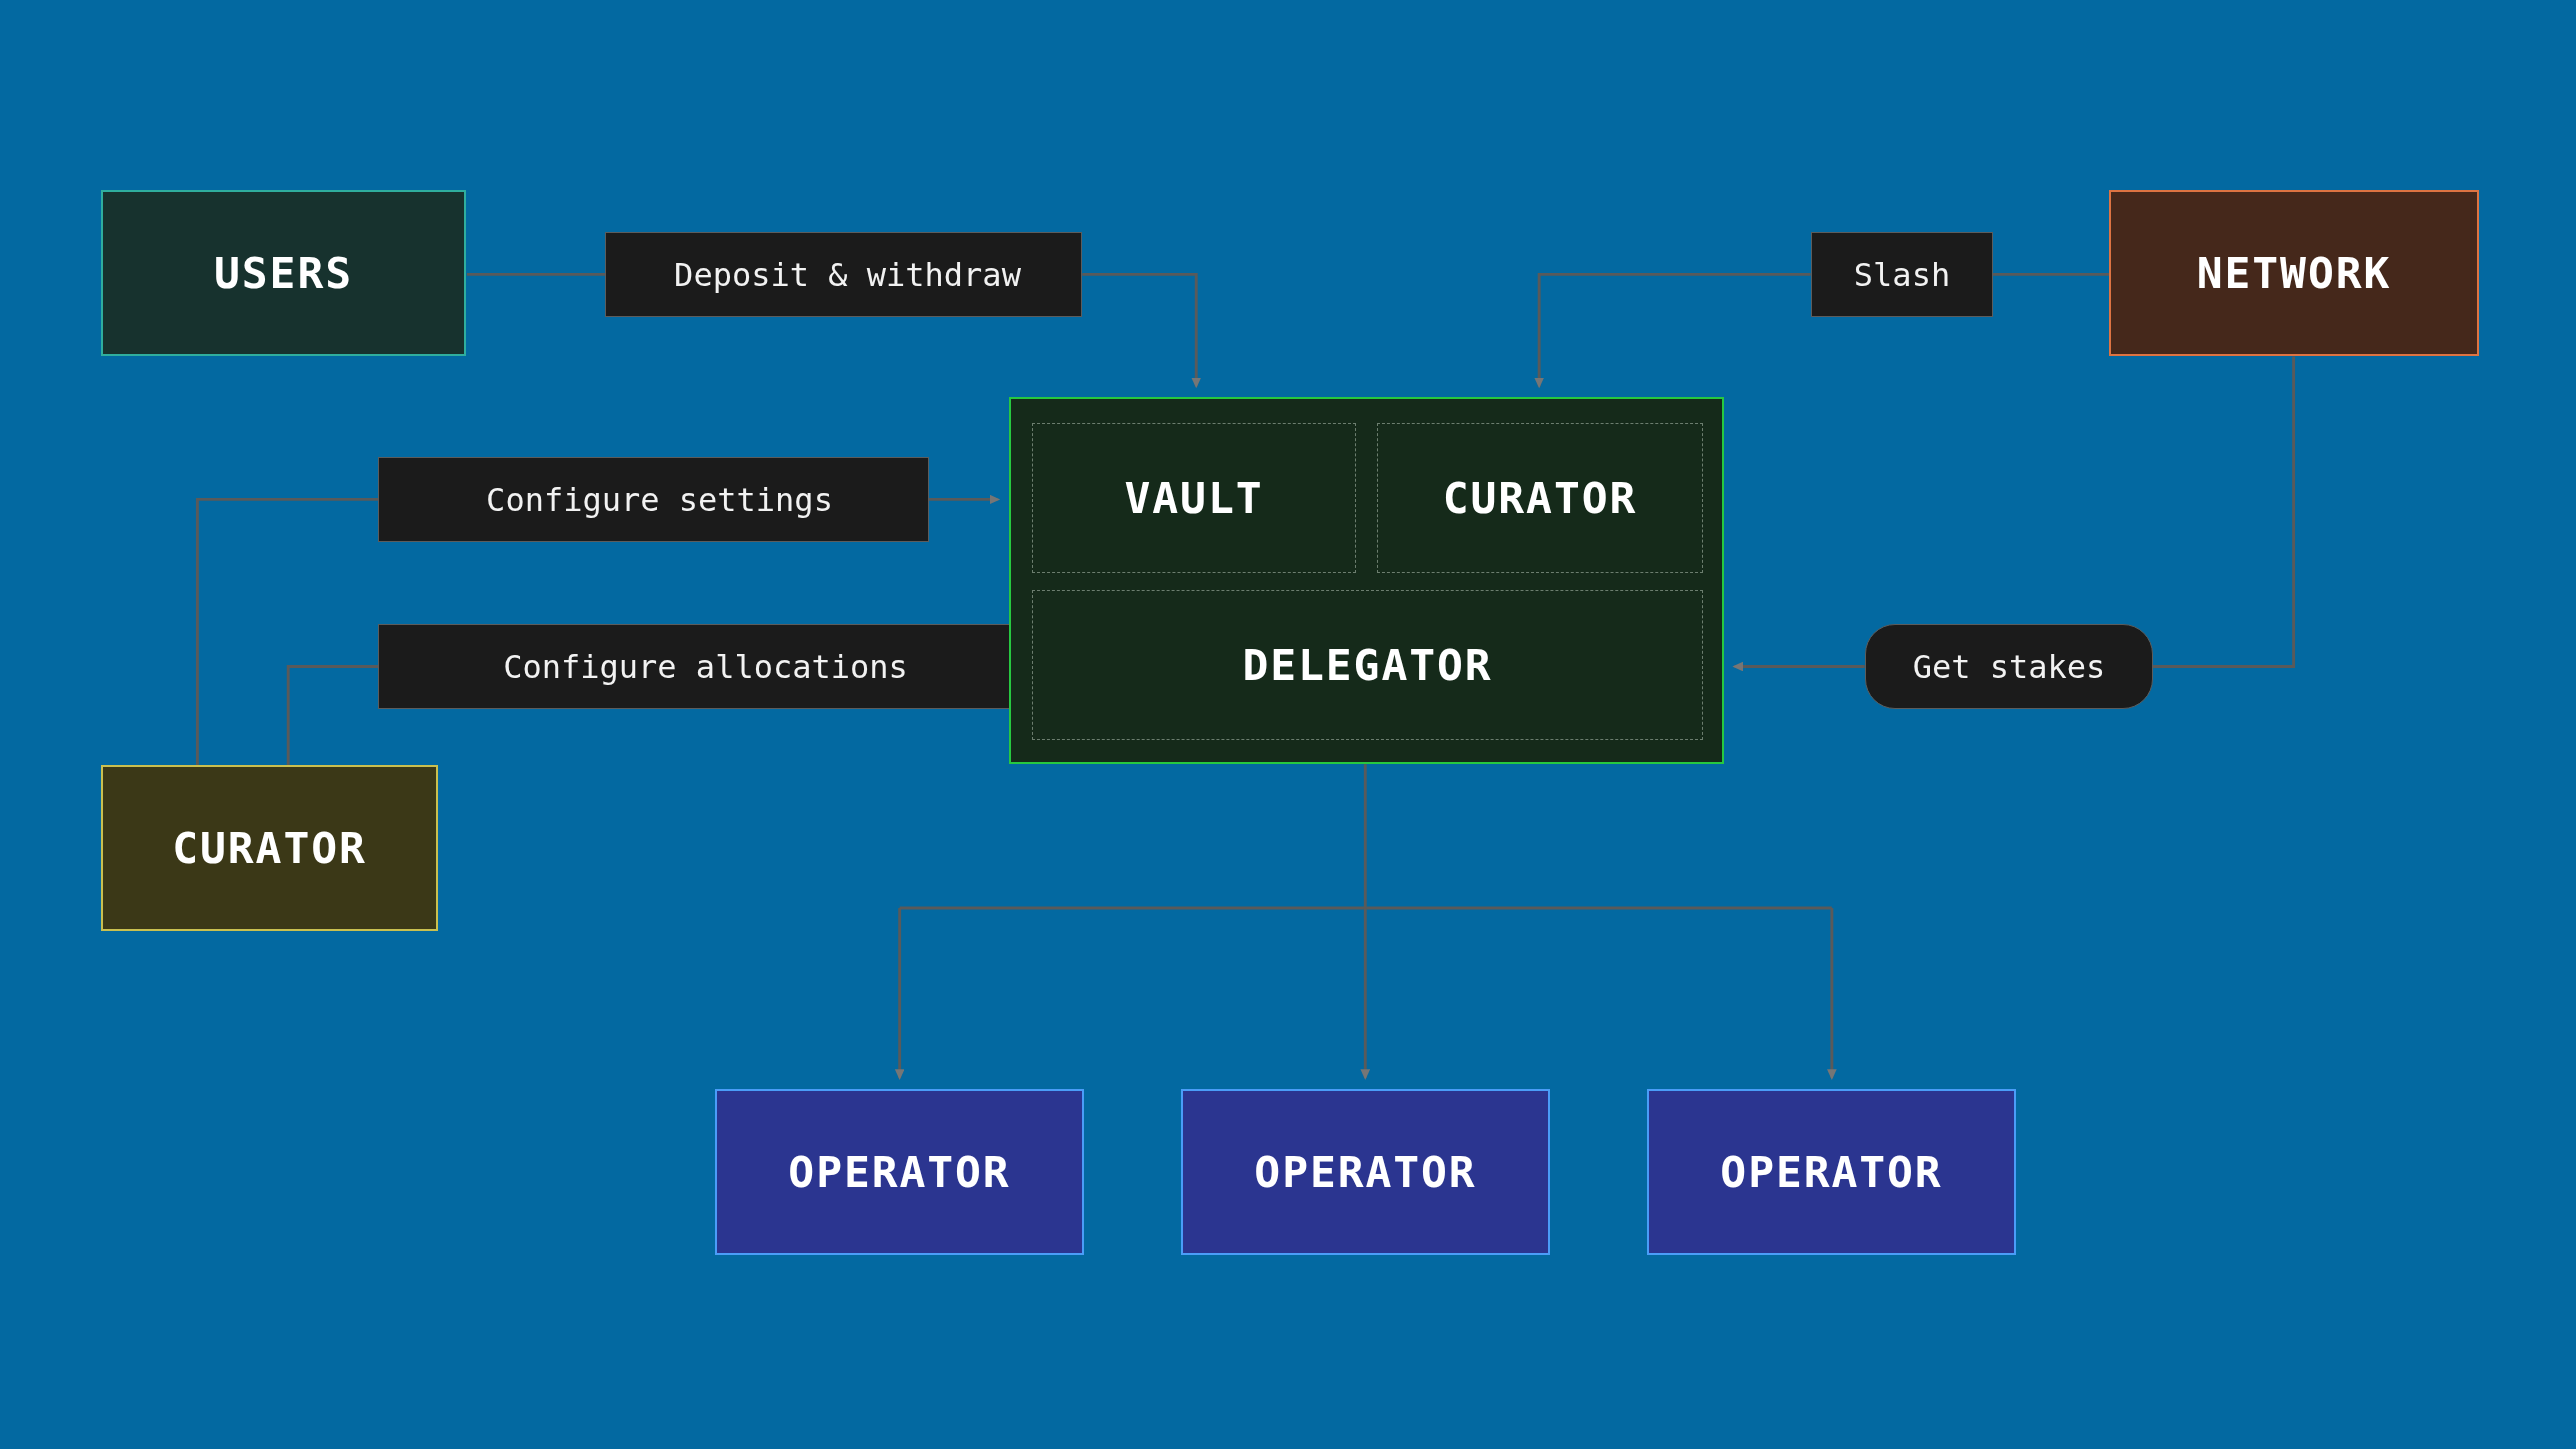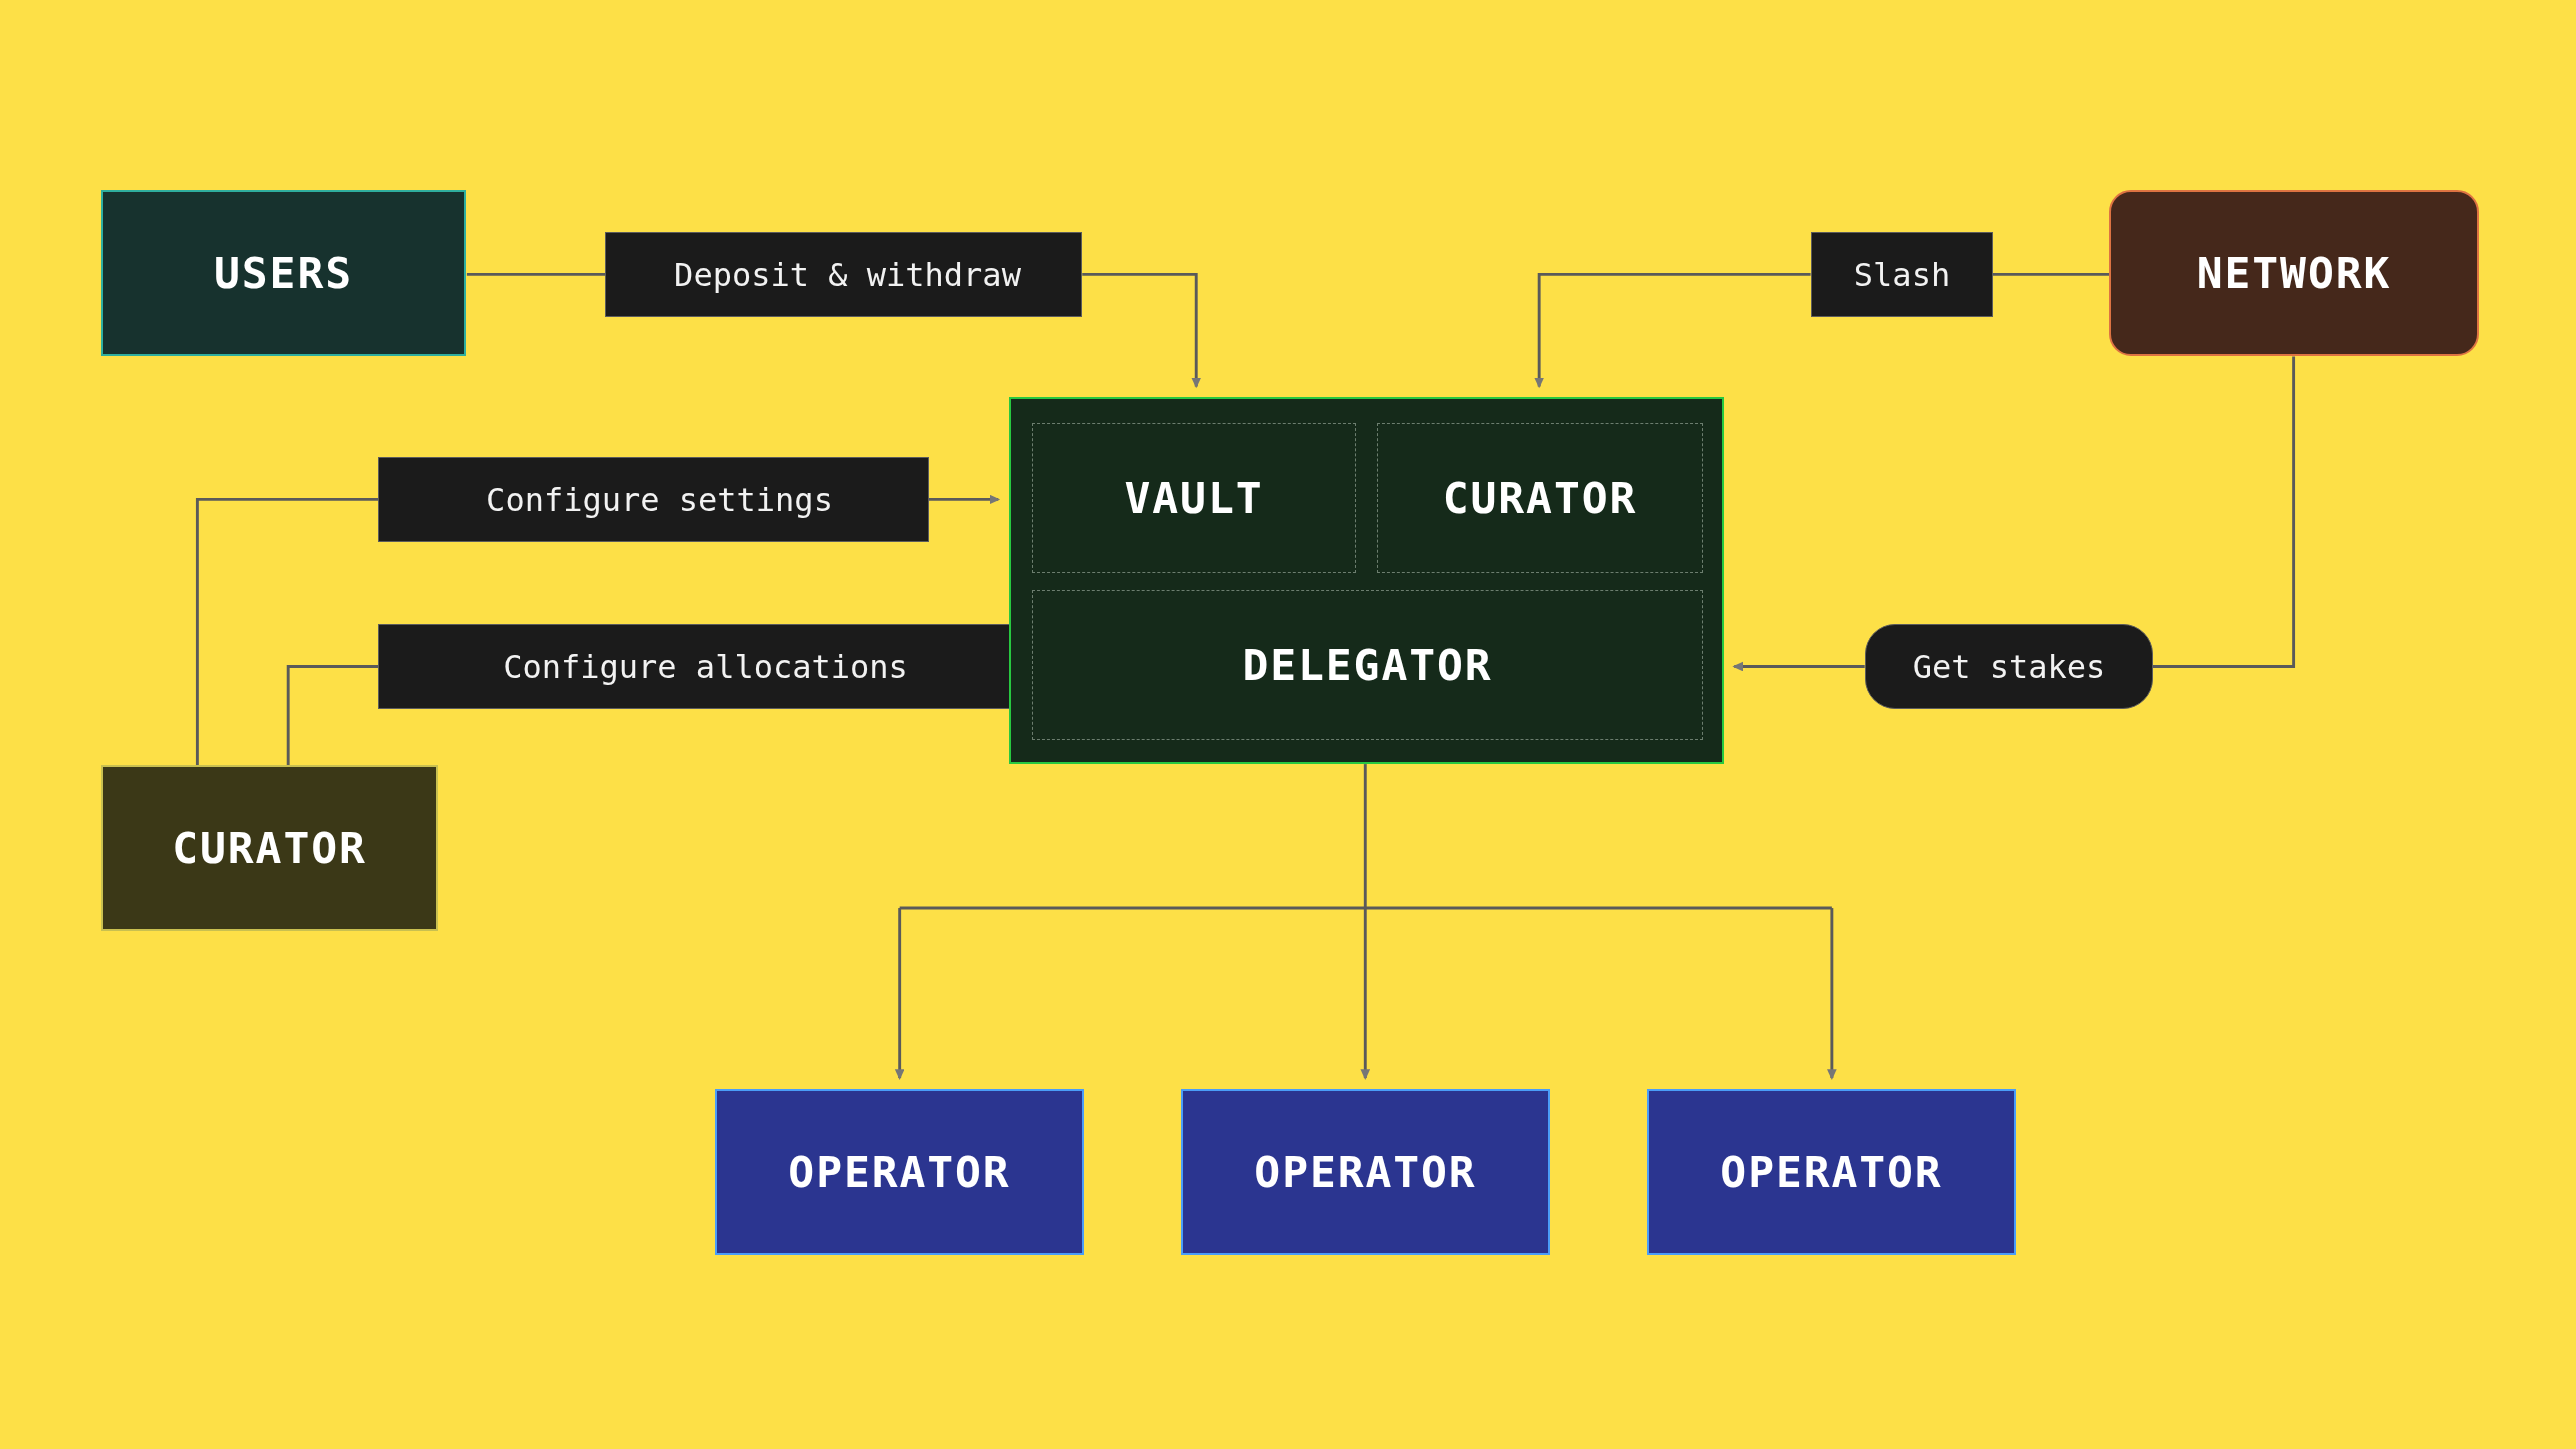--- a/index.html
+++ b/index.html
@@ -4,21 +4,21 @@
 <style>
   html, body {
     margin: 0;
     padding: 0;
     background: #141414;
   }
   .canvas {
     position: relative;
     width: 2576px;
     height: 1449px;
-    background: #fde047;
+    background: #0369a1;
     overflow: hidden;
     font-family: "DejaVu Sans Mono", monospace;
   }
   svg.wires {
     position: absolute;
     inset: 0;
     z-index: 1;
   }
   .node {
     position: absolute;
@@ -37,21 +37,21 @@
     border: 2.9px solid;
   }
   .label-box {
     font-size: 32px;
     border: 1.9px solid #5c5c5c;
     background: #1b1b1b;
     color: #f2f2f2;
   }
   
   .users    { left: 101px;  top: 190px;  width: 365px; height: 166px; background: #17322e; border-color: #2fae9e; }
-  .network  { left: 2109px; top: 190px;  width: 370px; height: 166px; background: #45281b; border-color: #dd7342; border-radius: 22px; }
+  .network  { left: 2109px; top: 190px;  width: 370px; height: 166px; background: #45281b; border-color: #dd7342; }
   .curator  { left: 101px;  top: 765px;  width: 337px; height: 166px; background: #3b3817; border-color: #c9c050; }
   .operator1{ left: 715px;  top: 1089px; width: 369px; height: 166px; background: #2b3590; border-color: #4a9df8; }
   .operator2{ left: 1181px; top: 1089px; width: 369px; height: 166px; background: #2b3590; border-color: #4a9df8; }
   .operator3{ left: 1647px; top: 1089px; width: 369px; height: 166px; background: #2b3590; border-color: #4a9df8; }
   
   .deposit    { left: 605px;  top: 232px; width: 477px; height: 85px; padding-left: 8px; }
   .slash      { left: 1811px; top: 232px; width: 182px; height: 85px; }
   .cfg-set    { left: 378px;  top: 457px; width: 551px; height: 85px; padding-left: 12px; }
   .cfg-alloc  { left: 378px;  top: 624px; width: 655px; height: 85px; }
   .get-stakes { left: 1865px; top: 624px; width: 288px; height: 85px; border-radius: 30px; }

